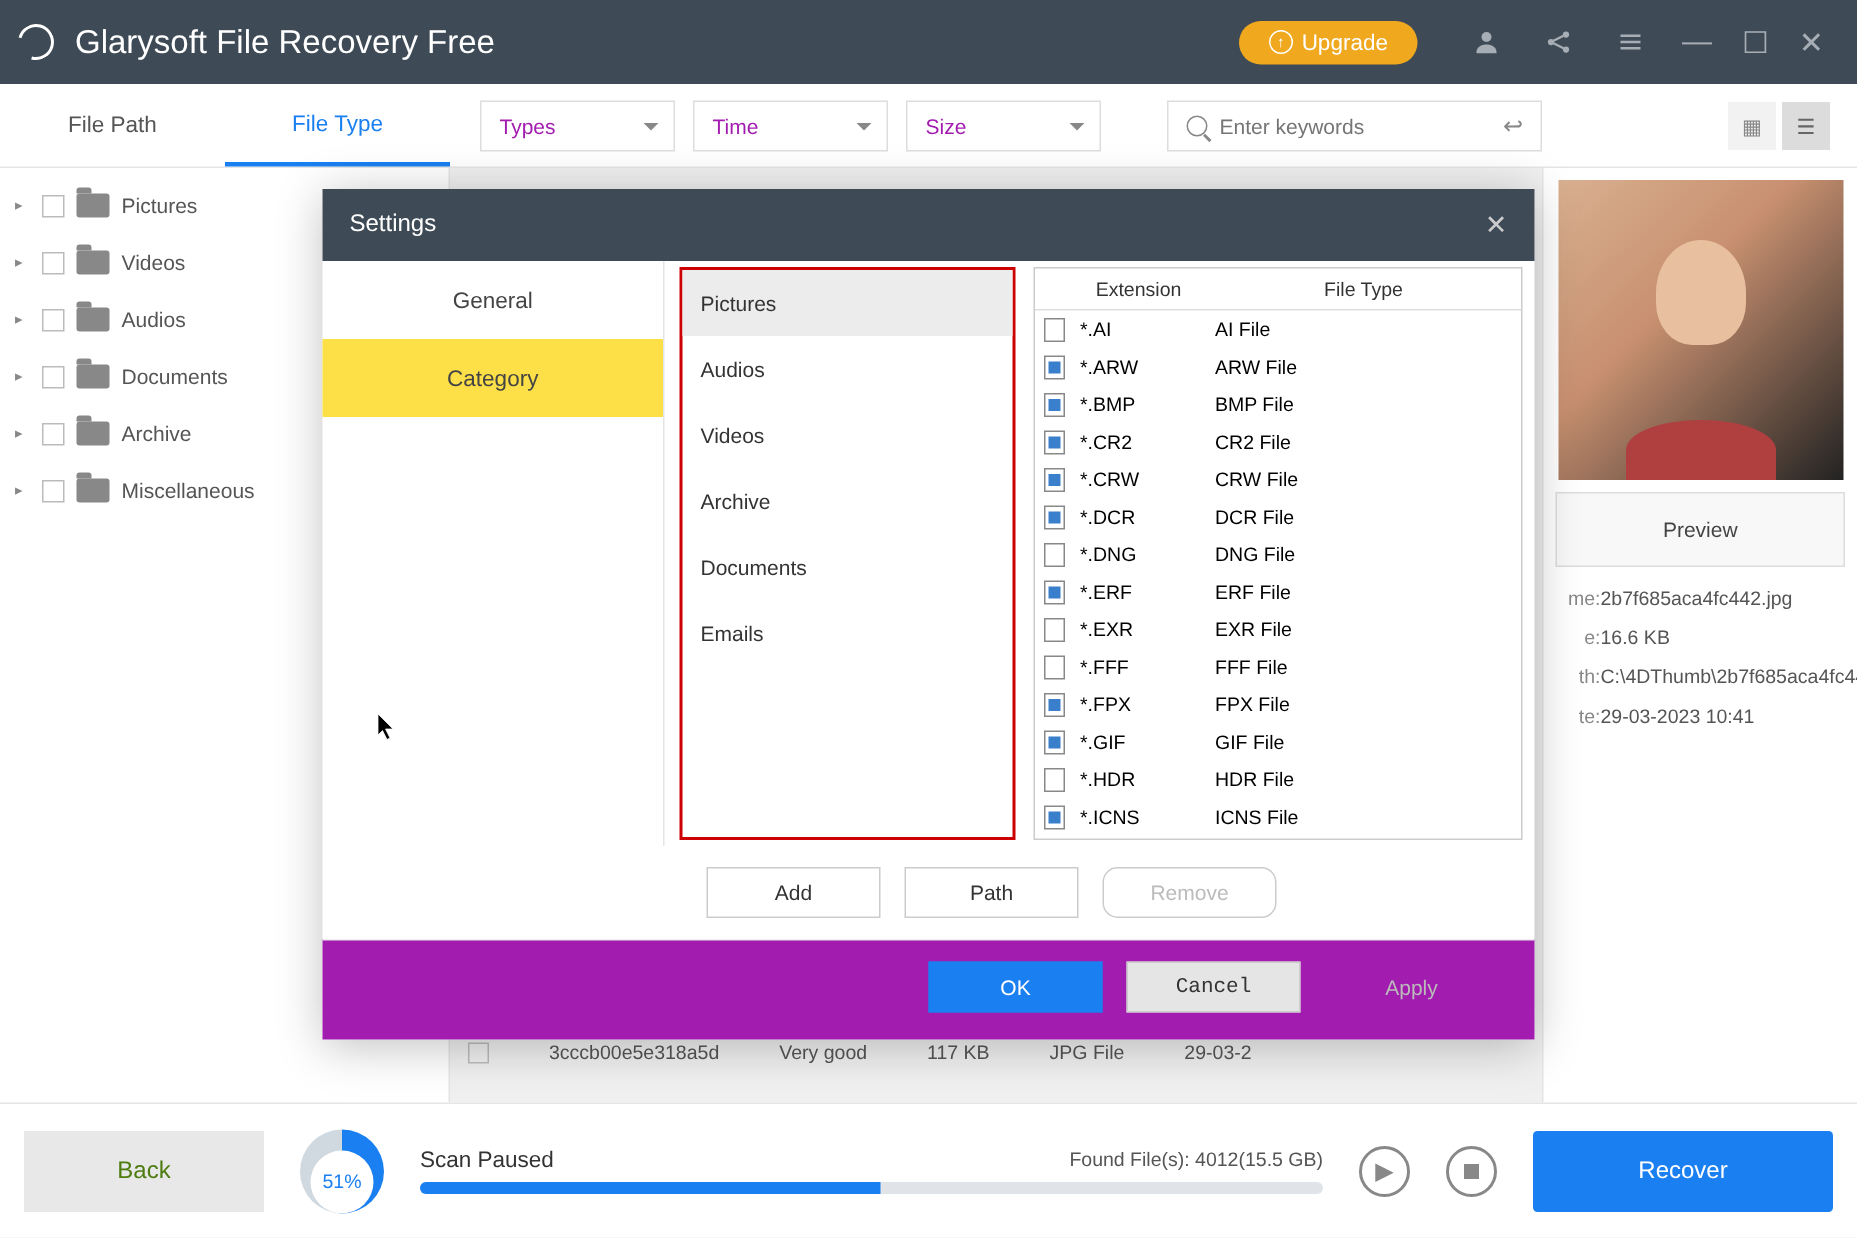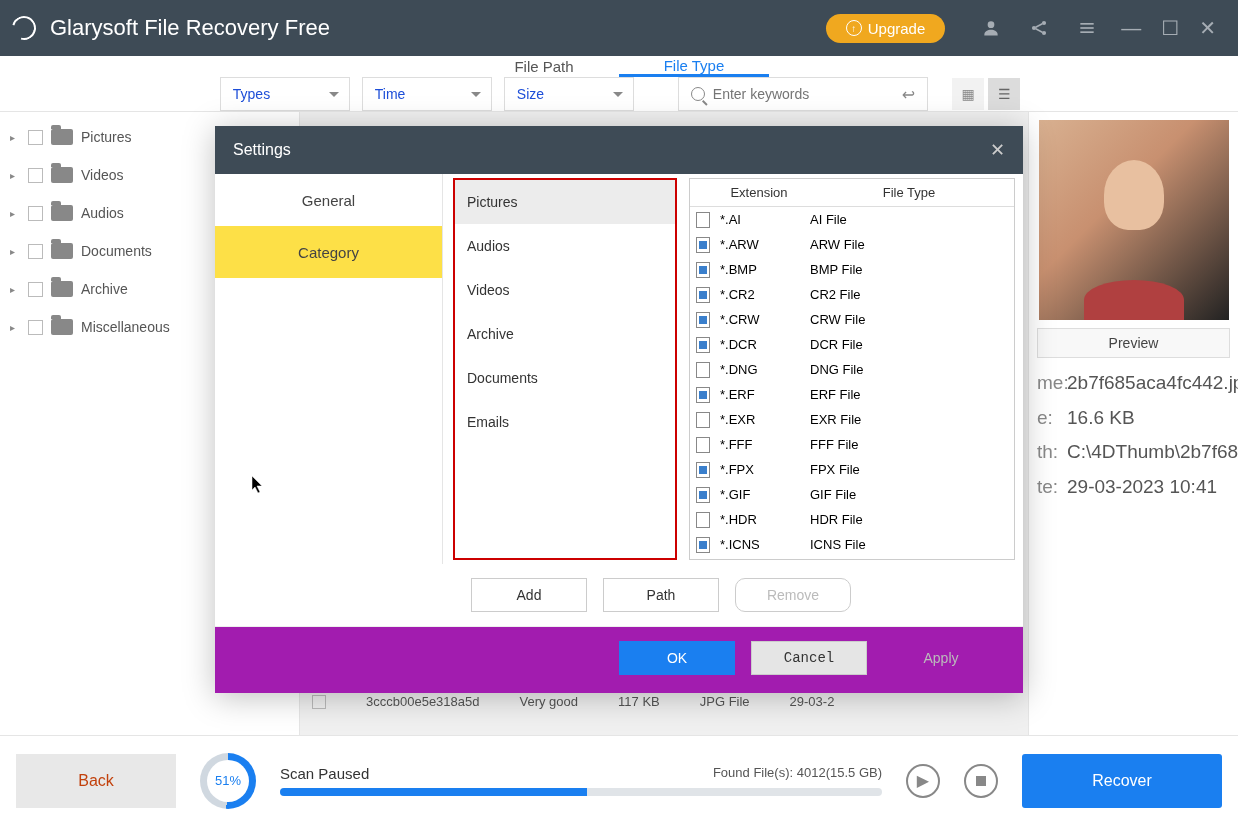--- a/index.html
+++ b/index.html
@@ -6,53 +6,53 @@
 body{width:1238px;height:825px;background:#f5f5f5;overflow:hidden;position:relative;}
 .titlebar{height:56px;background:#3e4b56;display:flex;align-items:center;padding:0 12px;color:#fff;}
 .titlebar .logo{width:24px;height:24px;border:2.5px solid #fff;border-left-color:transparent;border-radius:50%;transform:rotate(-30deg);margin-right:14px;}
 .titlebar .title{font-size:22px;font-weight:500;}
 .titlebar .spacer{flex:1;}
 .upgrade{background:#f0a81f;color:#fff;border-radius:16px;padding:6px 20px;display:flex;align-items:center;gap:6px;font-size:15px;margin-right:22px;}
 .upgrade .up-icon{width:16px;height:16px;border:1.5px solid #fff;border-radius:50%;display:flex;align-items:center;justify-content:center;font-size:10px;}
 .tb-icon{width:20px;height:20px;margin:0 14px;color:#a6adb4;display:flex;align-items:center;justify-content:center;}
 .tb-icon svg{width:20px;height:20px;fill:currentColor;}
 .win-btn{font-size:20px;color:#a6adb4;margin:0 10px;font-weight:300;}
-.topbar{height:56px;background:#fff;border-bottom:1px solid #e5e5e5;display:flex;align-items:center;flex-direction:column;}
+.topbar{height:56px;background:#fff;border-bottom:1px solid #e5e5e5;display:flex;}
 .left-tabs{width:300px;display:flex;height:100%;}
 .left-tab{flex:1;display:flex;align-items:center;justify-content:center;font-size:15px;color:#555;cursor:pointer;}
 .left-tab.active{color:#1a7ff0;border-bottom:3px solid #1a7ff0;}
 .filter-area{flex:1;display:flex;align-items:center;gap:12px;padding-left:20px;}
-.dropdown{background:#fff;border:1px solid #ddd;height:34px;padding:0 30px 0 12px;display:flex;align-items:center;font-size:14px;color:#1d4ed8;position:relative;min-width:130px;}
+.dropdown{background:#fff;border:1px solid #ddd;height:34px;padding:0 30px 0 12px;display:flex;align-items:center;font-size:14px;color:#a21caf;position:relative;min-width:130px;}
 .dropdown::after{content:"";position:absolute;right:10px;top:14px;border:5px solid transparent;border-top-color:#888;}
 .searchbox{background:#fff;border:1px solid #ddd;height:34px;display:flex;align-items:center;padding:0 12px;gap:8px;min-width:230px;}
 .searchbox input{border:none;outline:none;flex:1;font-size:14px;color:#777;}
 .searchbox .mag{width:14px;height:14px;border:1.5px solid #888;border-radius:50%;position:relative;}
 .searchbox .mag::after{content:"";position:absolute;width:6px;height:1.5px;background:#888;bottom:-3px;right:-4px;transform:rotate(45deg);}
 .view-btns{display:flex;gap:4px;margin-right:18px;}
 .view-btn{width:32px;height:32px;background:#f2f2f2;display:flex;align-items:center;justify-content:center;}
 .view-btn.active{background:#dcdcdc;}
 .main{display:flex;height:calc(100% - 56px - 56px - 90px);}
 .sidebar{width:300px;background:#fff;border-right:1px solid #e5e5e5;padding-top:6px;}
 .tree-item{display:flex;align-items:center;height:38px;padding-left:10px;gap:8px;color:#555;font-size:14px;}
 .tree-item .caret{width:10px;color:#888;font-size:10px;}
 .tree-item .cb{width:15px;height:15px;border:1px solid #bbb;background:#fff;}
 .tree-item .fld{width:22px;height:16px;background:#888;border-radius:2px;position:relative;}
 .tree-item .fld::before{content:"";position:absolute;top:-4px;left:0;width:10px;height:4px;background:#888;border-radius:2px 2px 0 0;}
 .content{flex:1;background:#f0f0f0;}
 .rightpane{width:210px;background:#fff;border-left:1px solid #e5e5e5;padding:0;}
 .preview-img{width:190px;height:200px;margin:8px auto;background:linear-gradient(135deg,#d8b090 0%,#c89070 40%,#222 100%);position:relative;overflow:hidden;}
 .preview-img::before{content:"";position:absolute;width:60px;height:70px;background:#e8c0a0;border-radius:50% 50% 40% 40%;top:40px;left:65px;}
 .preview-img::after{content:"";position:absolute;width:100px;height:40px;background:#b04040;bottom:0;left:45px;border-radius:50% 50% 0 0;}
-.preview-btn{margin:4px 8px;padding:6px;text-align:center;border:1px solid #ddd;background:#f8f8f8;font-size:14px;color:#444;}
-.meta{padding:8px;font-size:19px;color:#555;}
+.preview-btn{margin:4px 8px;padding:16px;text-align:center;border:1px solid #ddd;background:#f8f8f8;font-size:14px;color:#444;}
+.meta{padding:8px;font-size:13px;color:#555;text-align:right;}
 .meta-row{display:flex;margin-bottom:8px;line-height:1.4;}
 .meta-lbl{color:#888;min-width:30px;}
 .bottombar{position:absolute;bottom:0;left:0;right:0;height:90px;background:#fff;border-top:1px solid #e5e5e5;display:flex;align-items:center;padding:0 16px;gap:24px;}
-.back-btn{width:160px;height:54px;background:#e8e8e8;display:flex;align-items:center;justify-content:center;font-size:16px;color:#c2410c;}
-.progress-circle{width:56px;height:56px;border-radius:50%;background:conic-gradient(#1a7ff0 0% 51%,#d0d8e0 51% 100%);display:flex;align-items:center;justify-content:center;position:relative;}
+.back-btn{width:160px;height:54px;background:#e8e8e8;display:flex;align-items:center;justify-content:center;font-size:16px;color:#4d7c0f;}
+.progress-circle{width:56px;height:56px;border-radius:50%;background:conic-gradient(#1a7ff0 0% 51%,#d0d8e0 51% 100%);display:flex;align-items:flex-end;justify-content:center;position:relative;}
 .progress-circle .inner{width:42px;height:42px;background:#fff;border-radius:50%;display:flex;align-items:center;justify-content:center;font-size:13px;color:#1a7ff0;font-weight:500;}
 .progress-area{flex:1;}
 .progress-top{display:flex;justify-content:space-between;font-size:13px;color:#555;margin-bottom:6px;}
 .progress-bar{height:8px;background:#e0e4e8;border-radius:4px;overflow:hidden;}
 .progress-fill{height:100%;width:51%;background:#1a7ff0;}
 .progress-bot{display:flex;justify-content:space-between;font-size:12px;color:#888;margin-top:6px;}
 .pp-btn{width:34px;height:34px;border:2px solid #888;border-radius:50%;display:flex;align-items:center;justify-content:center;}
 .recover-btn{width:200px;height:54px;background:#1a7ff0;color:#fff;display:flex;align-items:center;justify-content:center;font-size:16px;border-radius:3px;}
 .modal-backdrop{position:absolute;top:0;left:0;right:0;bottom:0;display:flex;align-items:flex-start;justify-content:center;}
 .modal{margin-top:126px;width:808px;background:#fff;box-shadow:0 4px 30px rgba(0,0,0,0.25);}

